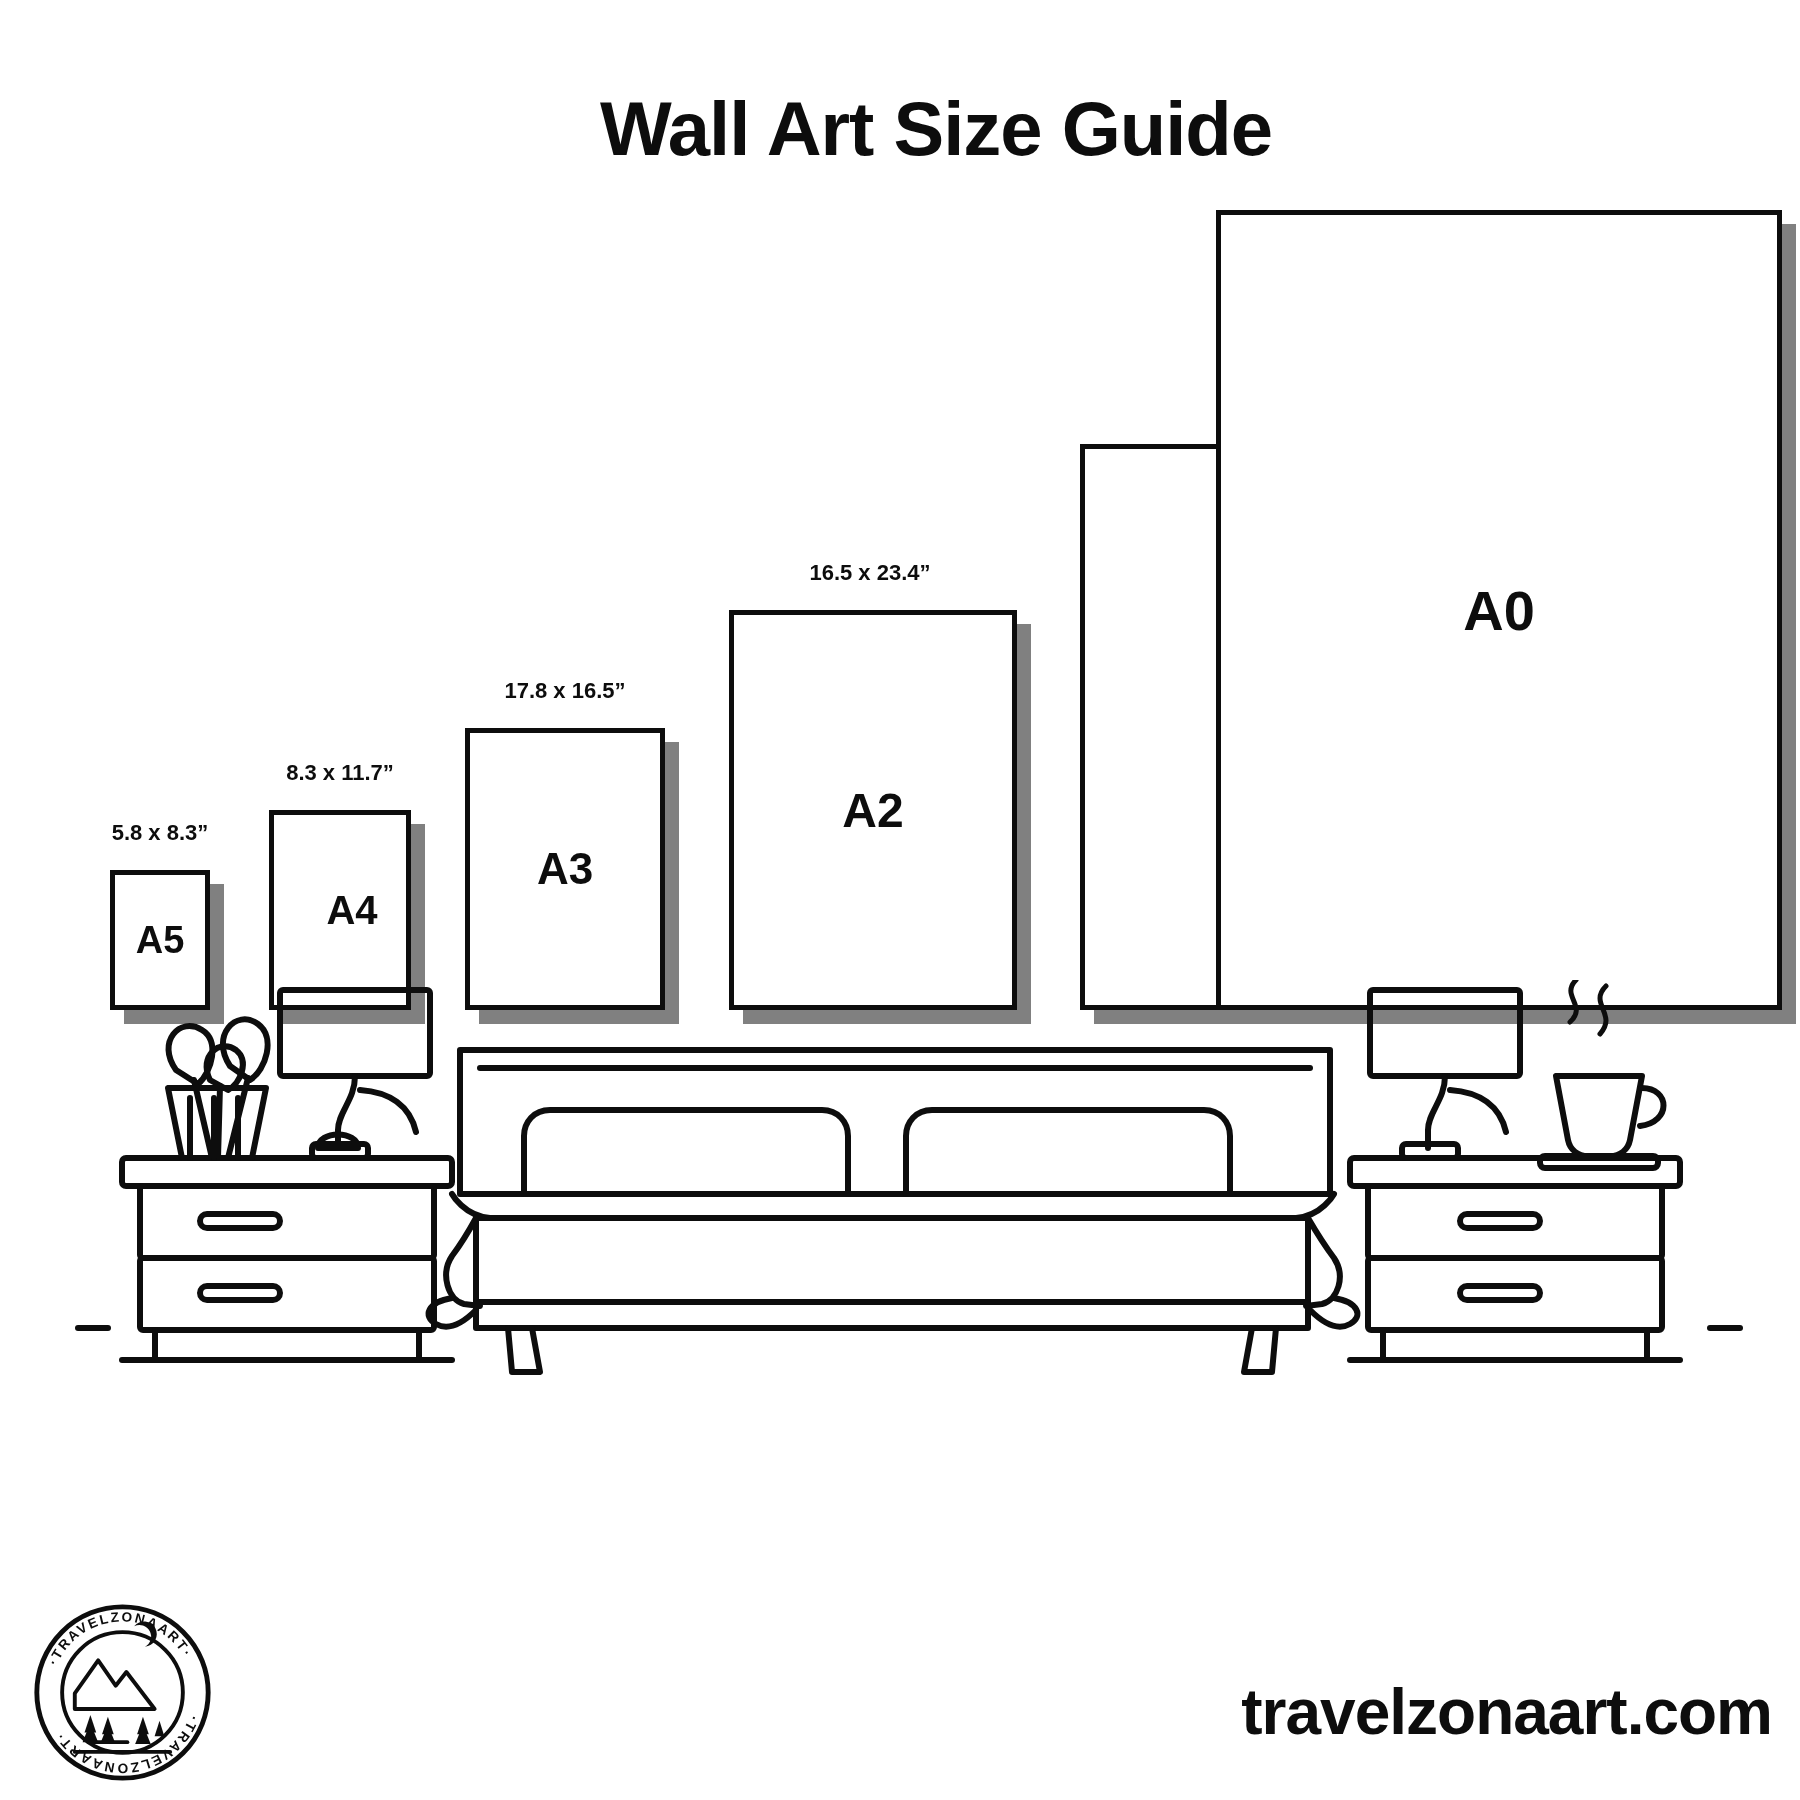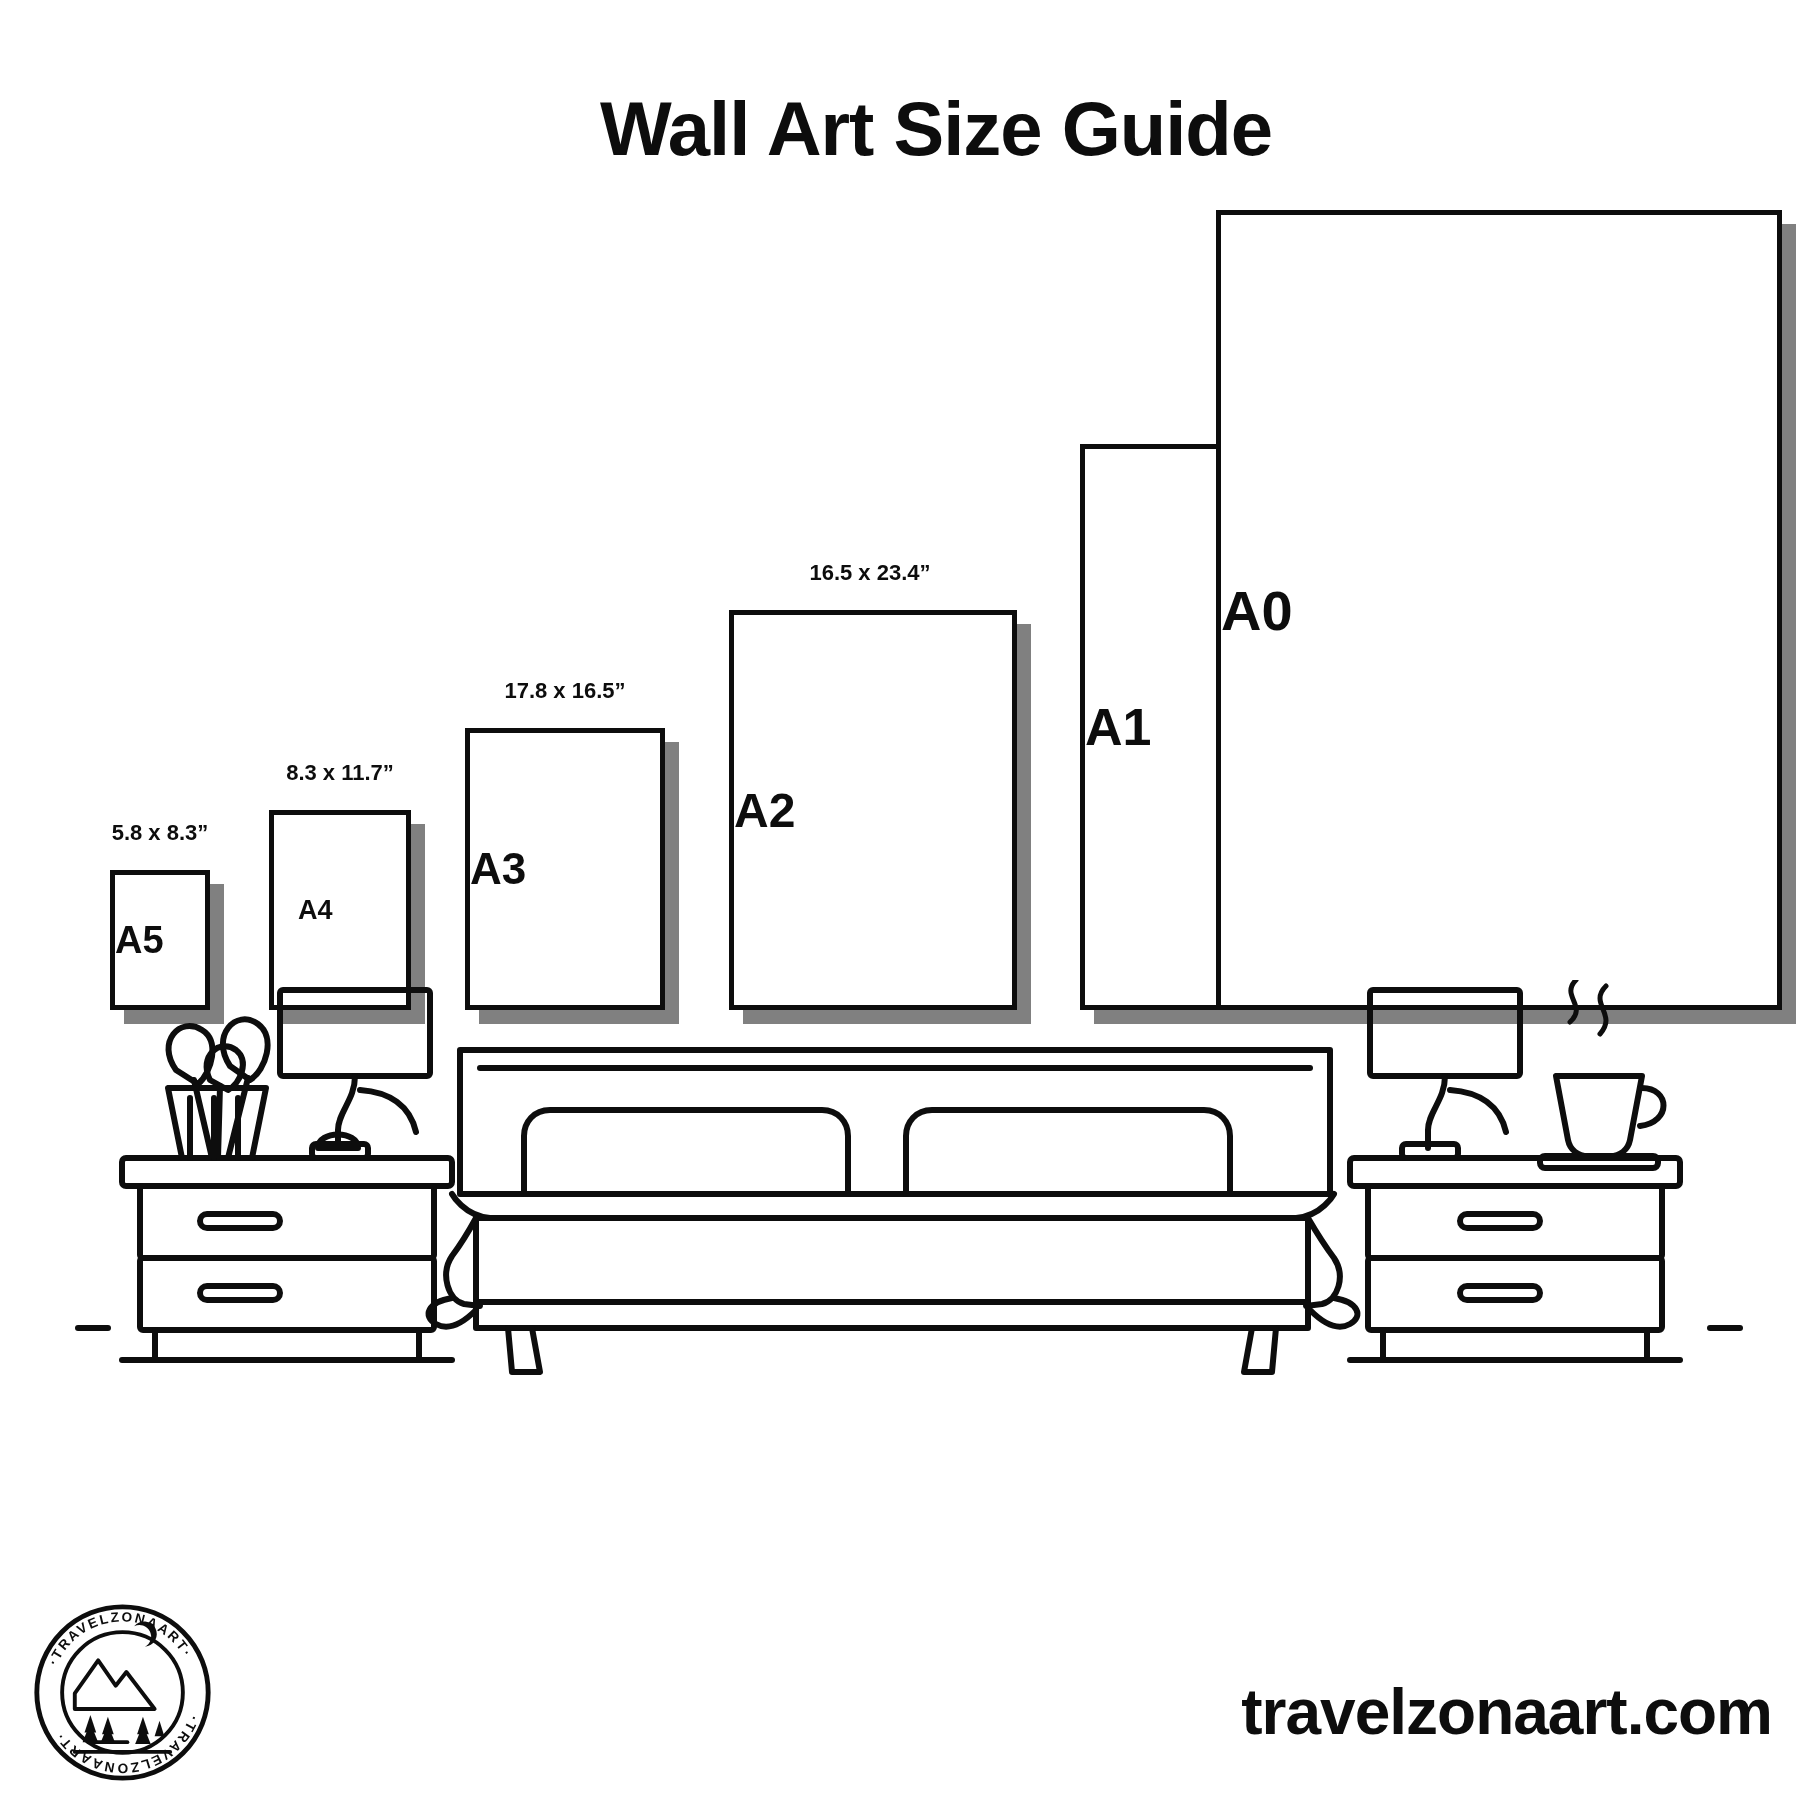--- a/index.html
+++ b/index.html
@@ -69,21 +69,21 @@
     position: absolute;
     left: 0;
     top: 0;
     width: 100%;
     height: 100%;
     background: #ffffff;
     border: 5px solid #0d0d0d;
     box-sizing: border-box;
     display: flex;
     align-items: center;
-    justify-content: flex-start;
+    justify-content: center;
   }
   .frame-name {
     font-size: 40px;
     font-weight: 600;
     color: #0d0d0d;
   }
 
   
   .room {
     position: absolute;
@@ -131,21 +131,21 @@
         <span class="frame-name" style="font-size:38px;">A5</span>
       </div>
     </div>
   </div>
 
   <div class="size-item" style="left:250px; width:180px; height:240px;">
     <div class="size-label" style="top:-10px;">8.3 x 11.7”</div>
     <div class="frame-wrap" style="width:142px; height:200px; left:19px;">
       <div class="frame-shadow"></div>
       <div class="frame-box">
-        <span class="frame-name" style="font-size:27px;margin-left:24px;">A4</span>
+        <span class="frame-name" style="font-size:40px;margin-left:24px;">A4</span>
       </div>
     </div>
   </div>
 
   <div class="size-item" style="left:440px; width:250px; height:322px;">
     <div class="size-label" style="top:-10px;">17.8 x 16.5”</div>
     <div class="frame-wrap" style="width:200px; height:282px; left:25px;">
       <div class="frame-shadow"></div>
       <div class="frame-box">
         <span class="frame-name" style="font-size:44px;">A3</span>

